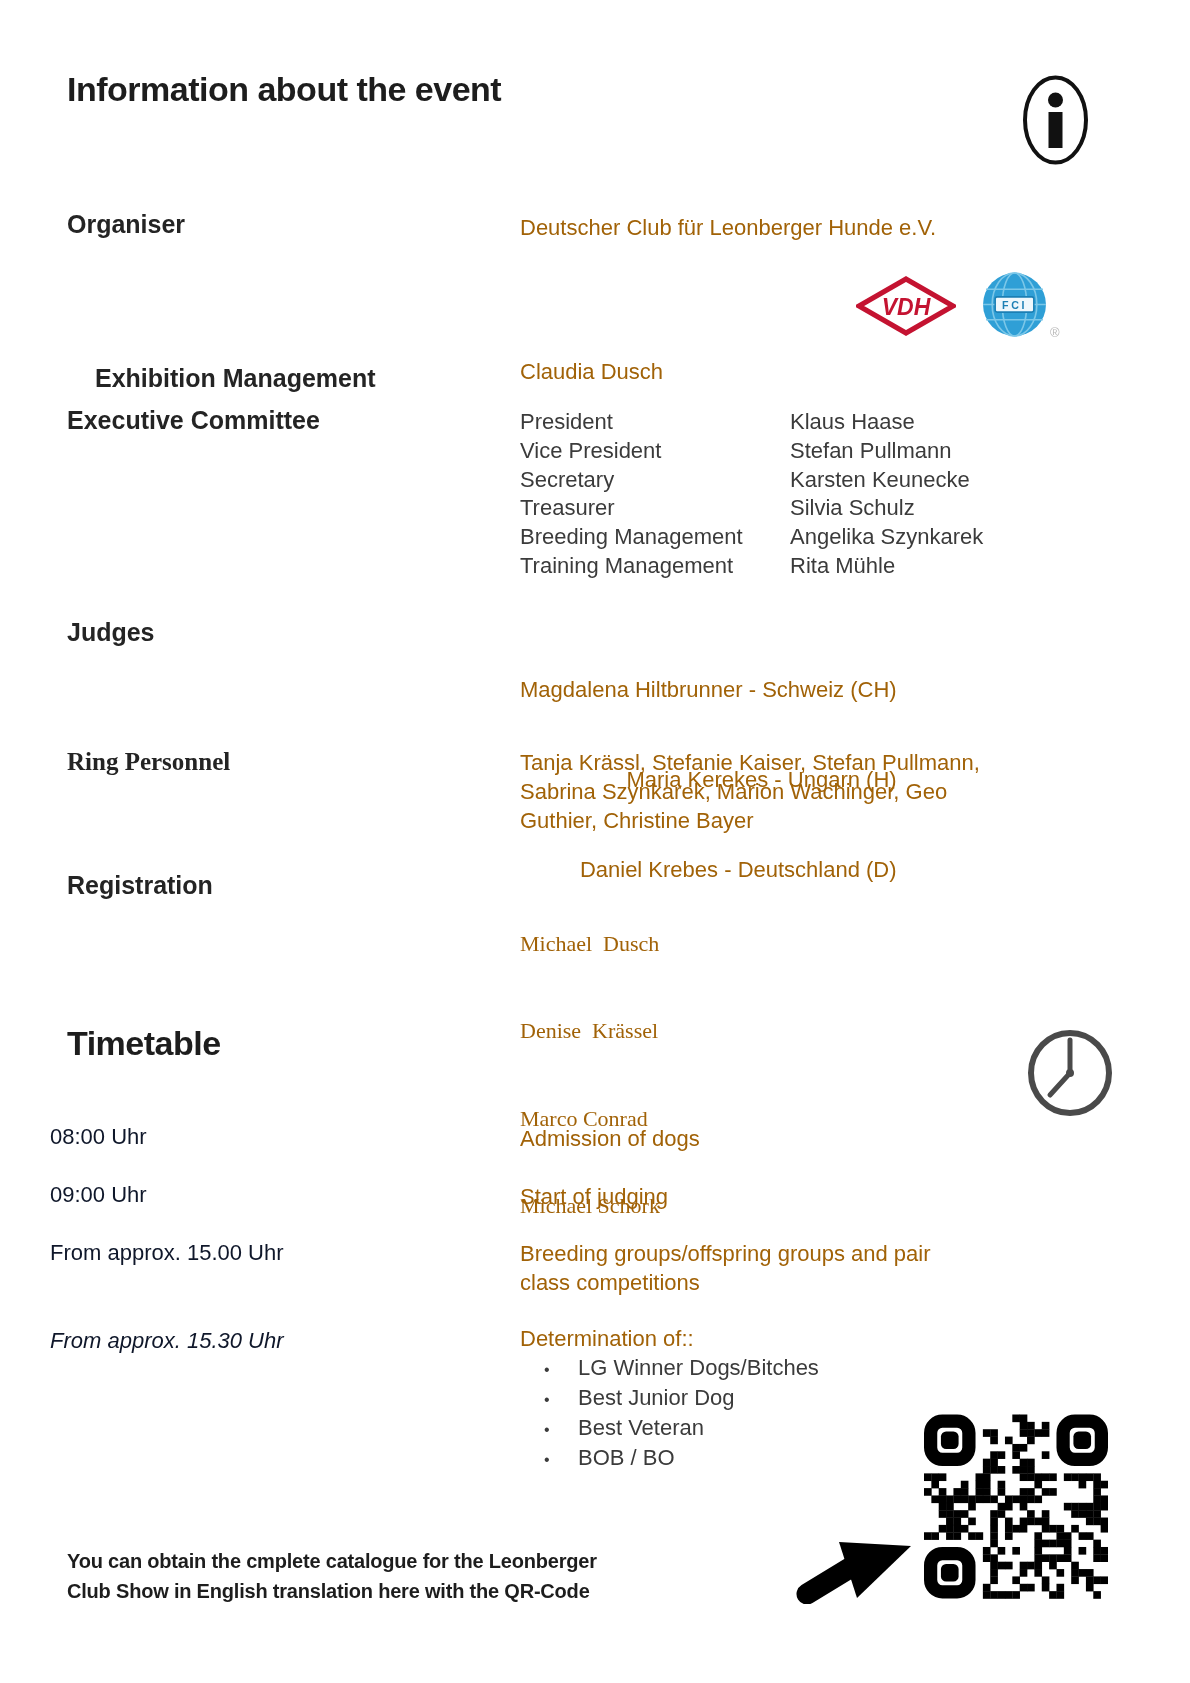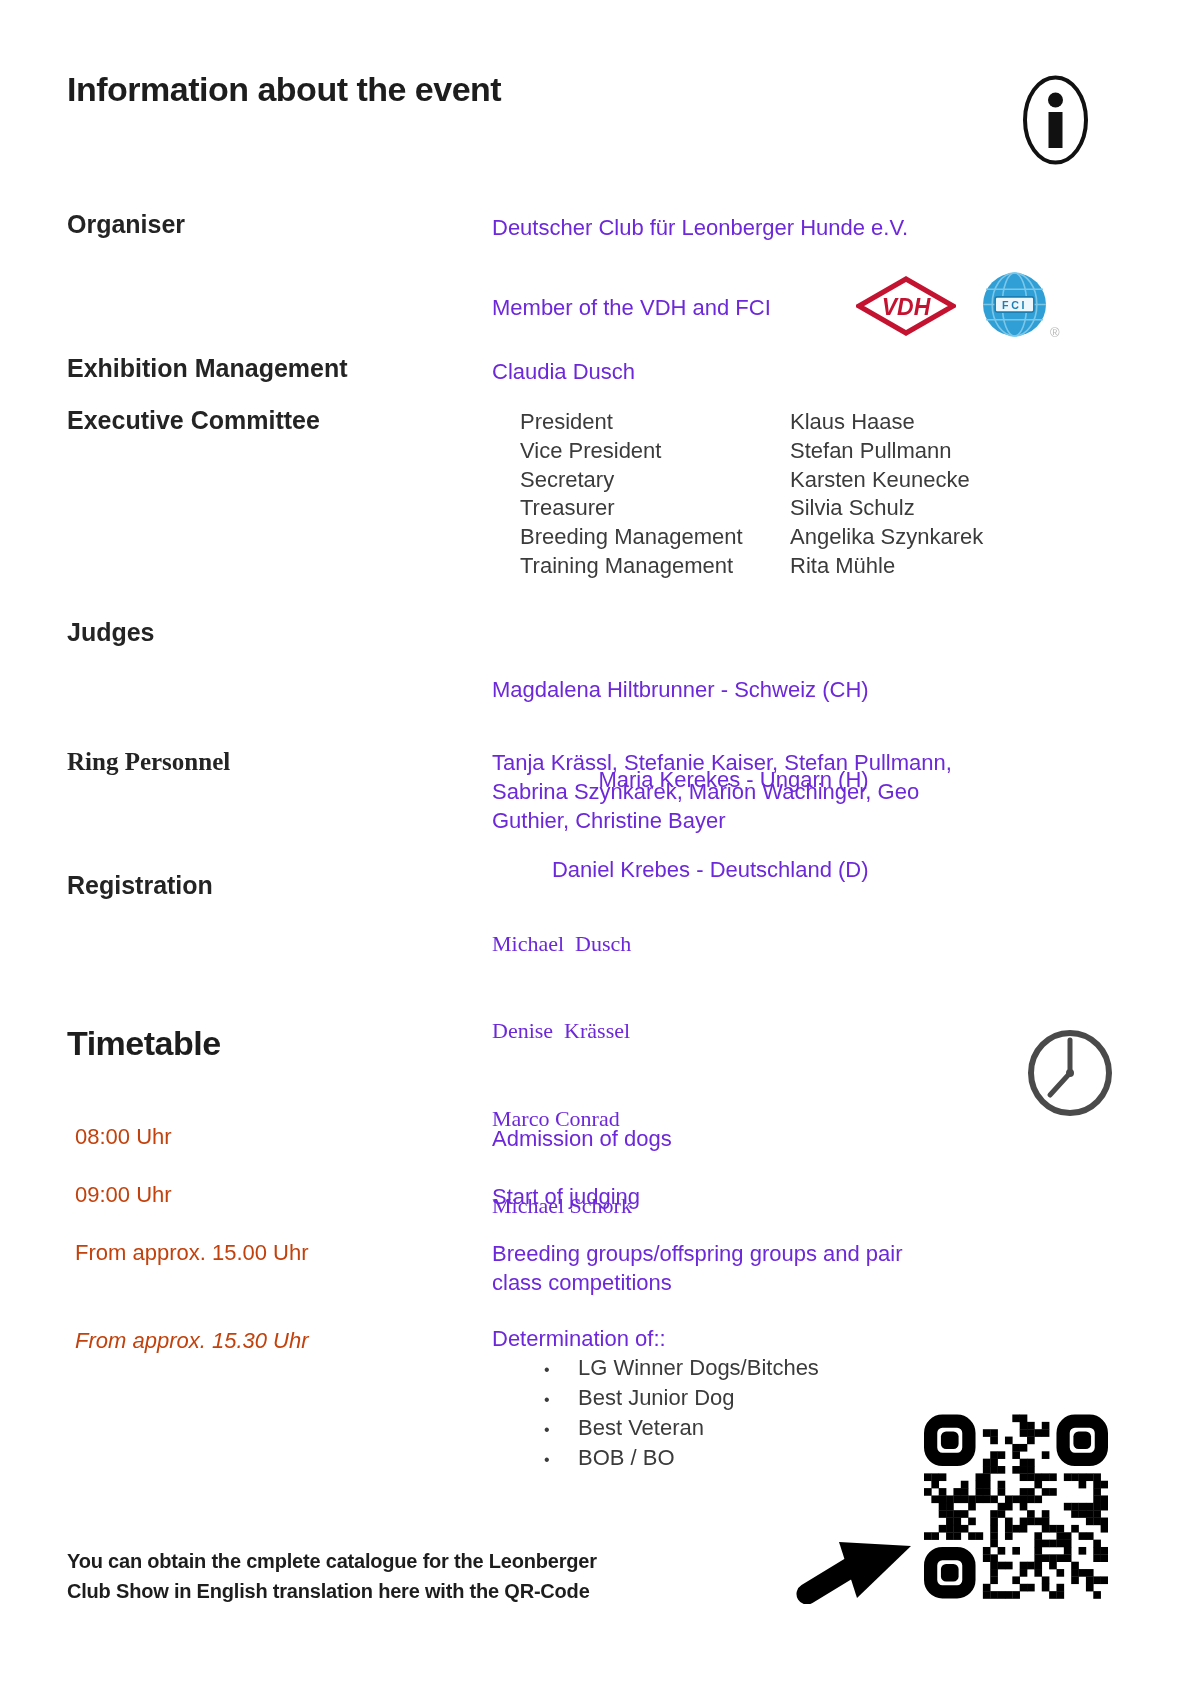--- a/index.html
+++ b/index.html
@@ -20,30 +20,30 @@
     color:#1d1d1d;
     letter-spacing:-0.5px;
   }
   .lbl{
     left:67px;
     font-size:25px;
     font-weight:700;
     color:#242424;
   }
   .val{
-    left:492px;
+    left:520px;
     font-size:22px;
-    color:#6d28d9;
+    color:#a16207;
     white-space:pre-wrap;
     line-height:29px;
   }
   .time{
-    left:75px;
+    left:50px;
     font-size:22px;
-    color:#c2410c;
+    color:#0f172a;
   }
   .committee{
     display:grid;
     grid-template-columns:270px auto;
     line-height:28.8px;
     font-size:22px;
     color:#3b3b3b;
   }
   .lines div{line-height:32px;}
   .reglines div{line-height:29.3px;white-space:pre-wrap;}
@@ -88,21 +88,20 @@
     <svg width="67" height="92" viewBox="0 0 67 92">
       <ellipse cx="33.5" cy="46" rx="30.5" ry="42.5" fill="none" stroke="#111111" stroke-width="4"></ellipse>
       <circle cx="33.5" cy="26" r="7.5" fill="#111111"></circle>
       <rect x="26.5" y="38" width="14" height="36" fill="#111111"></rect>
     </svg>
   </div>
 
   <div class="abs lbl" style="top:210px;">Organiser</div>
   <div class="abs val" style="top:213px;">Deutscher Club für Leonberger Hunde e.V.</div>
 
-  <div class="abs val" style="top:293px;">Member of the VDH and FCI</div>
 
   <div class="abs" style="left:856px;top:276px;">
     <svg width="100" height="60" viewBox="0 0 100 60">
       <polygon points="50,3 97,30 50,57 3,30" fill="#ffffff" stroke="#c41331" stroke-width="5"></polygon>
       <text x="50" y="39" text-anchor="middle" font-family="Liberation Sans, sans-serif" font-size="23" font-weight="bold" font-style="italic" fill="#c41331">VDH</text>
     </svg>
   </div>
 
   <div class="abs" style="left:982px;top:272px;">
     <svg width="65" height="65" viewBox="0 0 64 64">
@@ -111,21 +110,21 @@
       <ellipse cx="32" cy="32" rx="22" ry="31" fill="none" stroke="#7cc7e8" stroke-width="1.6"></ellipse>
       <line x1="1" y1="32" x2="63" y2="32" stroke="#7cc7e8" stroke-width="1.6"></line>
       <line x1="4" y1="17" x2="60" y2="17" stroke="#7cc7e8" stroke-width="1.6"></line>
       <line x1="4" y1="47" x2="60" y2="47" stroke="#7cc7e8" stroke-width="1.6"></line>
       <rect x="13" y="24.5" width="38" height="15" rx="2" fill="#eef7fc" stroke="#1b7fb4" stroke-width="1.5"></rect>
       <text x="32" y="36" text-anchor="middle" font-family="Liberation Sans, sans-serif" font-size="10.5" font-weight="bold" letter-spacing="2.5" fill="#1b7fb4">FCI</text>
     </svg>
   </div>
   <div class="abs regmark" style="left:1050px;top:325px;">®</div>
 
-  <div class="abs lbl" style="top:354px;">Exhibition Management</div>
+  <div class="abs lbl" style="top:364px;margin-left:28px;">Exhibition Management</div>
   <div class="abs val" style="top:357px;">Claudia Dusch</div>
 
   <div class="abs lbl" style="top:406px;">Executive Committee</div>
   <div class="abs committee" style="left:520px;top:408px;">
     <div>President</div>
     <div>Klaus Haase</div>
     <div>Vice President</div>
     <div>Stefan Pullmann</div>
     <div>Secretary</div>
     <div>Karsten Keunecke</div>

